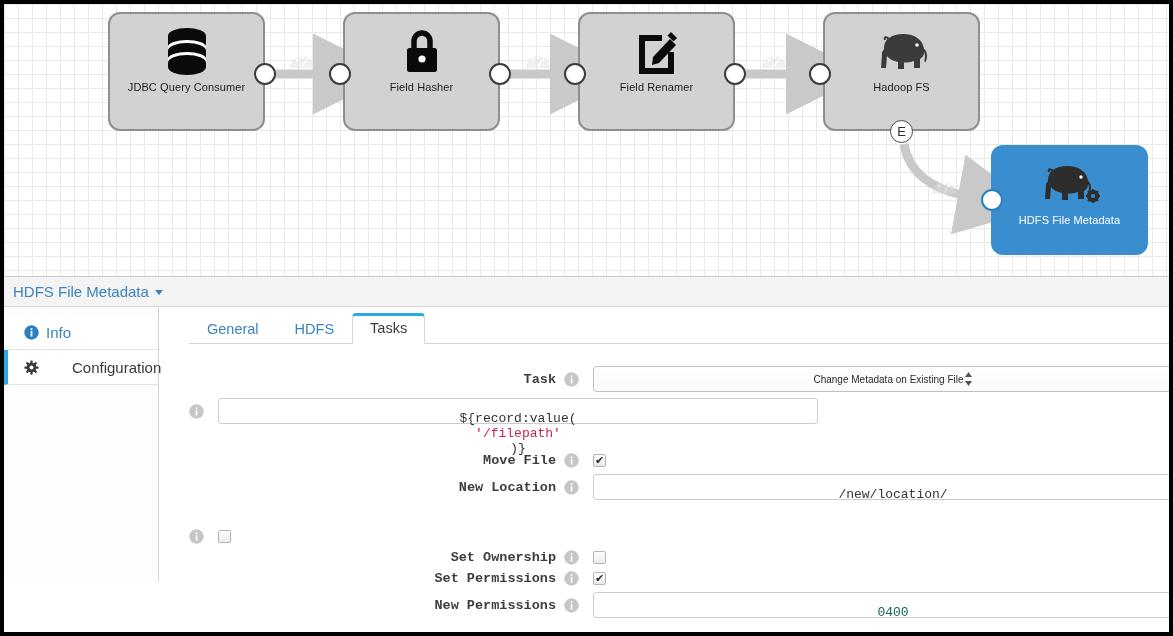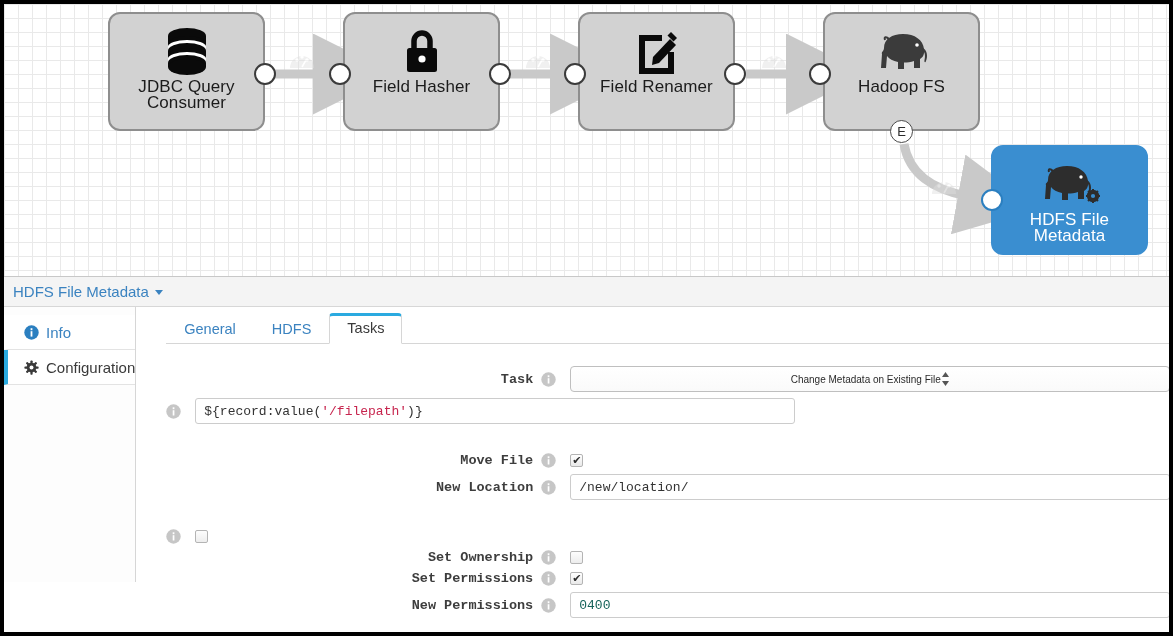--- a/index.html
+++ b/index.html
@@ -42,21 +42,21 @@
     padding-top: 13px;
     z-index: 4;
   }
   .node.selected {
     background: #3a8ed0;
     border: 2px solid #3a8ed0;
   }
   .node-icon { height: 48px; display: flex; align-items: center; justify-content: center; }
   .node-label {
     margin-top: 4px;
-    font-size: 17px;
+    font-size: 11px;
     color: #1b1b1b;
     text-align: center;
     line-height: 16px;
     letter-spacing: .1px;
   }
   .node.selected .node-label { color: #ffffff; }
 
   .port {
     position: absolute;
     width: 22px; height: 22px;
@@ -122,20 +122,21 @@
     font-size: 15px;
     color: #3b83c0;
     background: #ffffff;
     border-left: 4px solid transparent;
     border-bottom: 1px solid #e3e3e3;
   }
   .nav-item.active {
     color: #3a3a3a;
     border-left: 4px solid #2aaae0;
     background: #ffffff;
+    gap: 26px;
   }
   .nav-ico { margin-right: 7px; display: inline-flex; }
 
   .tab-area { flex: 1; padding-left: 30px; position: relative; }
   .tabs {
     display: flex;
     align-items: flex-end;
     height: 37px;
     border-bottom: 1px solid #d6d6d6;
     padding-top: 8px;
@@ -184,20 +185,21 @@
     height: 26px;
     border: 1px solid #cccccc;
     border-radius: 3px;
     background: #fff;
     padding: 12px 8px;
     font-family: "Liberation Mono", monospace;
     font-size: 13px;
     color: #333;
     display: flex; align-items: center;
     white-space: pre;
+    flex-direction: column;
   }
   .txt-input.perm { color: #15635a; }
   .str-red { color: #c7254e; }
 
   .sel-input {
     width: 600px;
     height: 26px;
     border: 1px solid #bfbfbf;
     border-radius: 4px;
     background: linear-gradient(#ffffff, #fafafa);

